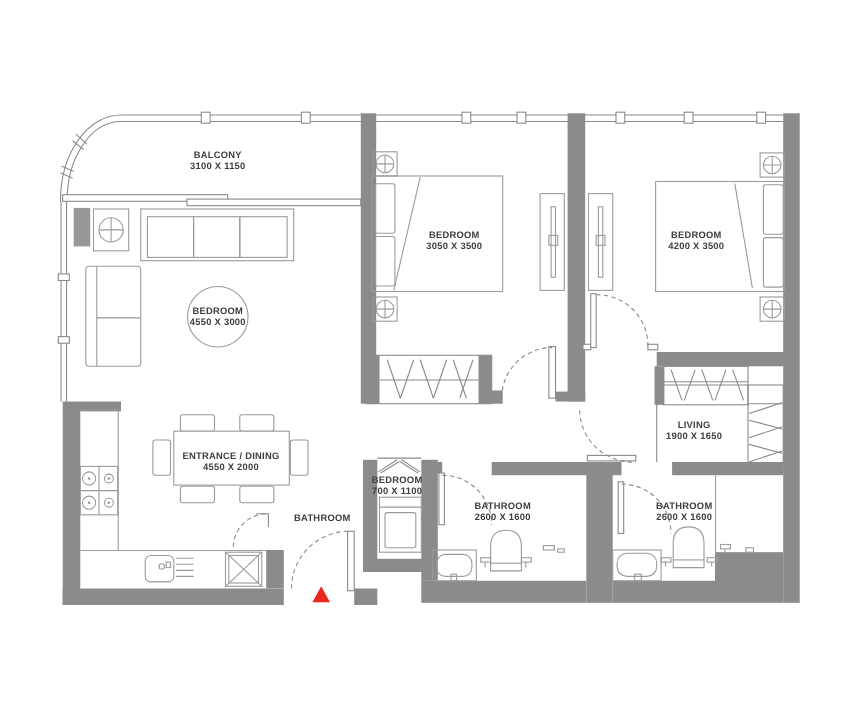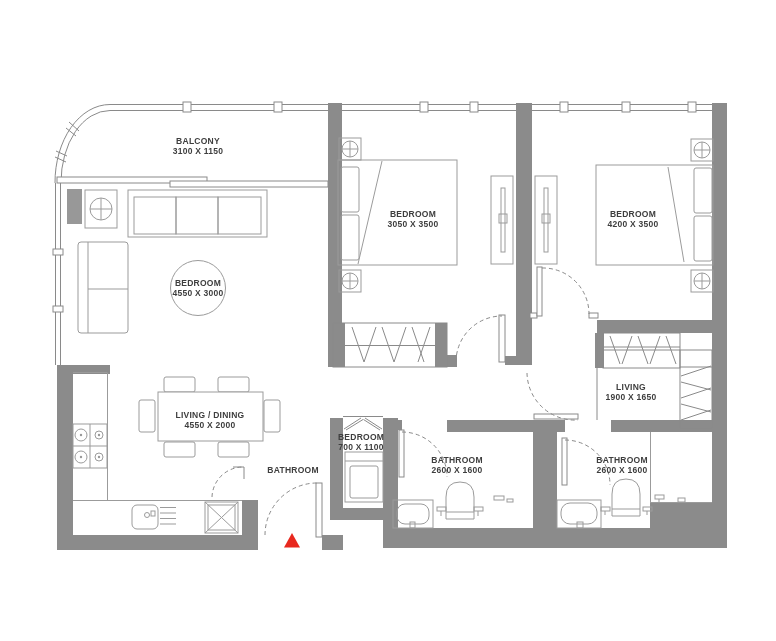--- a/index.html
+++ b/index.html
@@ -283,21 +283,21 @@
 </div>
 <div class="lbl" style="left:413px;top:219px">
   <div>BEDROOM</div>
   <div>3050 X 3500</div>
 </div>
 <div class="lbl" style="left:633px;top:219px">
   <div>BEDROOM</div>
   <div>4200 X 3500</div>
 </div>
 <div class="lbl" style="left:210px;top:420px">
-  <div>LIVING  / DINING</div>
+  <div>ENTRANCE  / DINING</div>
   <div>4550 X 2000</div>
 </div>
 <div class="lbl" style="left:631px;top:392px">
   <div>LIVING</div>
   <div>1900 X 1650</div>
 </div>
 <div class="lbl" style="left:361px;top:442px">
   <div>BEDROOM</div>
   <div>700 X 1100</div>
 </div>

